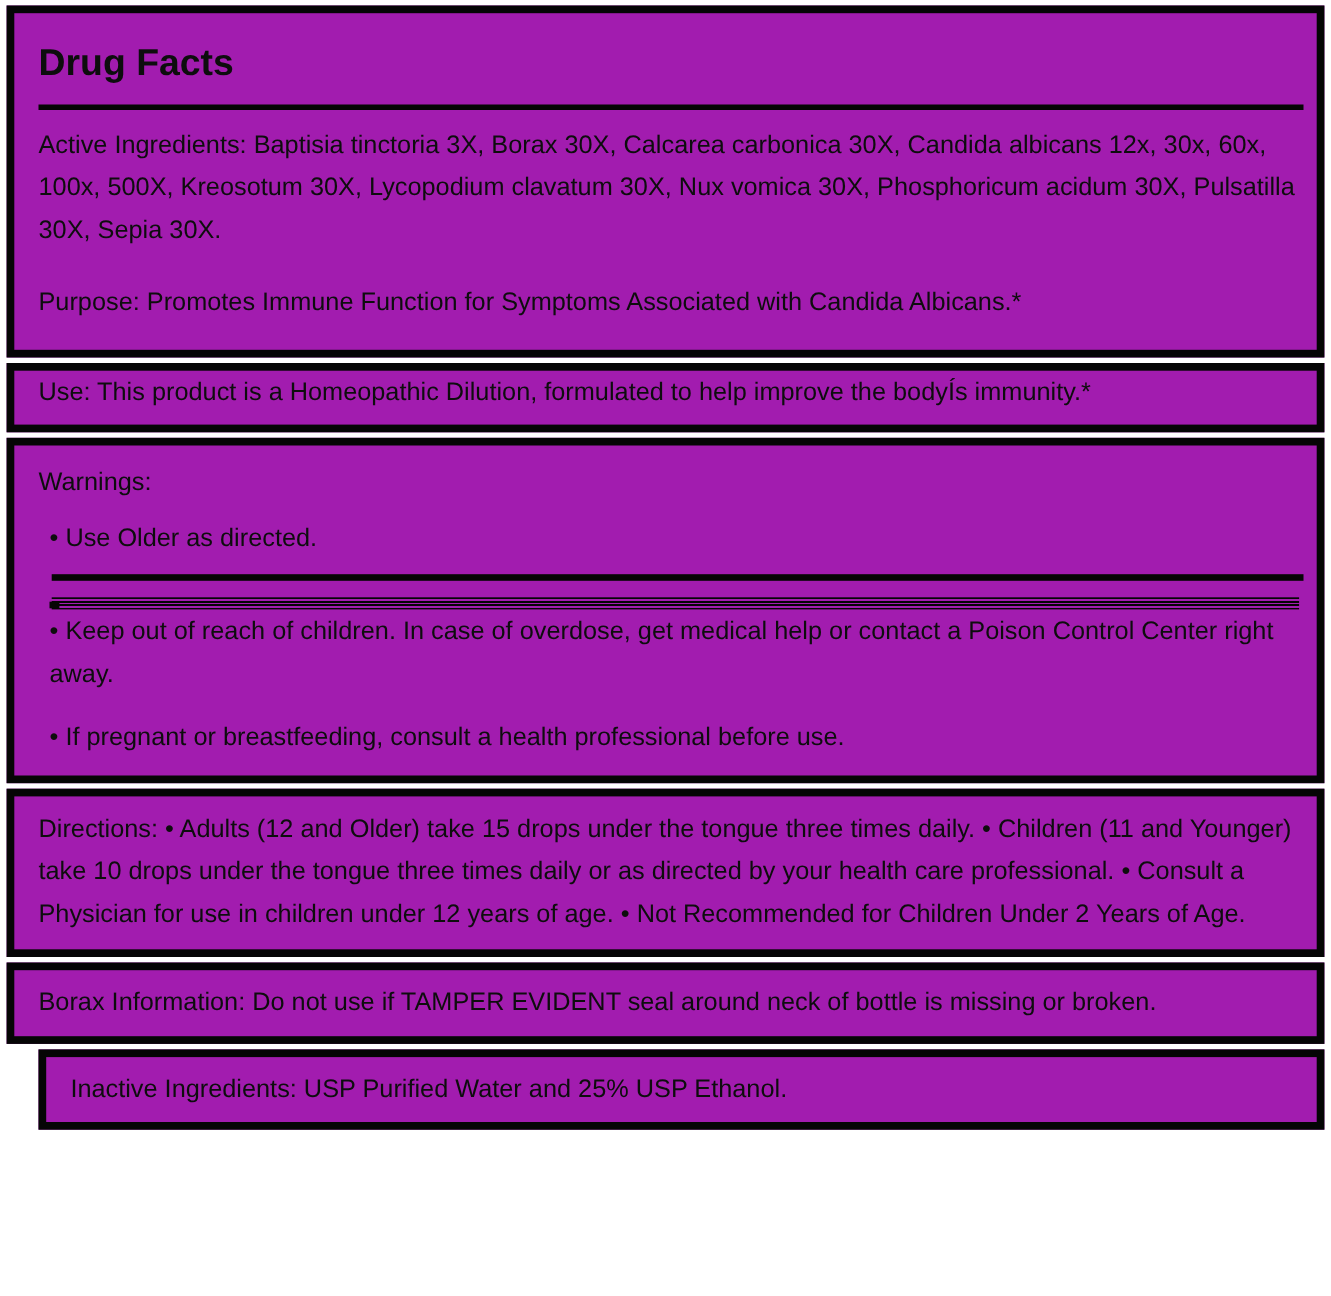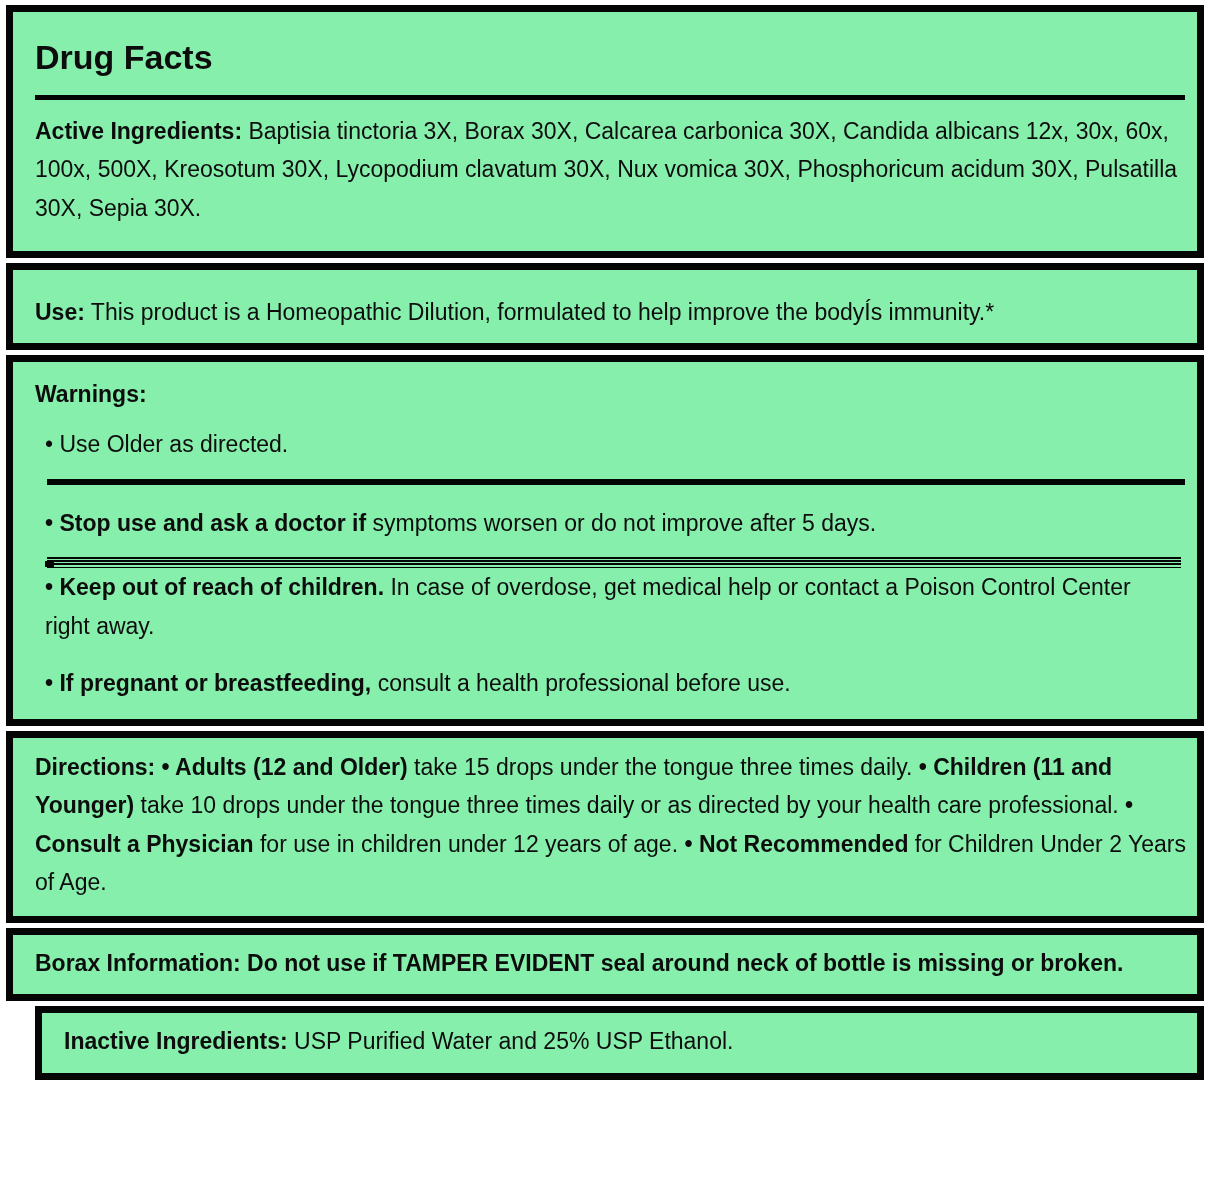--- a/index.html
+++ b/index.html
@@ -18,47 +18,47 @@
   .label {
     position: absolute;
     left: 6px;
     top: 5px;
     width: 1198px;
     box-sizing: border-box;
   }
   .box {
     box-sizing: border-box;
     border: 7px solid #050505;
-    background: #86efac;
+    background: #a21caf;
     margin-bottom: 5px;
     padding: 12px 10px 16px 16px;
     font-size: 23px;
     line-height: 38.5px;
   }
   p { margin: 0; }
-  .b { font-weight: bold; }
+  .b { font-weight: normal; }
 
   
   .box-main { padding: 18px 8px 24px 16px; }
   .title {
     font-size: 34px;
     font-weight: bold;
     line-height: 1.25;
     margin: 6px 0 0 6px;
   }
   .title-rule {
     height: 5px;
     background: #050505;
     margin: 16px 4px 12px 6px;
   }
   .para-active { margin: 6px 0 0 6px; }
   .para-purpose { margin: 28px 0 0 6px; }
 
   
-  .box-use { padding: 23px 8px 11px 22px; }
+  .box-use { padding: 0 8px 11px 22px; }
 
   
   .box-warnings { padding: 13px 22px 16px 16px; }
   .warn-heading { margin: 0 0 0 6px; }
   .bullet { margin: 12px 0 0 16px; }
   .bullet-tight { margin-top: 0; }
   .thick-rule {
     height: 6px;
     background: #050505;
     margin: 15px -10px 0 18px;
@@ -95,31 +95,31 @@
 </style>
 </head>
 <body>
 
 <div class="label">
 
   <section class="box box-main">
     <h1 class="title">Drug Facts</h1>
     <div class="title-rule"></div>
     <p class="para-active"><span class="b">Active Ingredients:</span><span> Baptisia tinctoria 3X, Borax 30X, Calcarea carbonica 30X, Candida albicans 12x, 30x, 60x, 100x, 500X, Kreosotum 30X, Lycopodium clavatum 30X, Nux vomica 30X, Phosphoricum acidum 30X, Pulsatilla 30X, Sepia 30X.</span></p>
+    <p class="para-purpose"><span class="b">Purpose:</span><span> Promotes Immune Function for Symptoms Associated with Candida Albicans.*</span></p>
   </section>
 
   <section class="box box-use">
     <p><span class="b">Use:</span><span> This product is a Homeopathic Dilution, formulated to help improve the bodyÍs immunity.*</span></p>
   </section>
 
   <section class="box box-warnings">
     <p class="b warn-heading">Warnings:</p>
     <p class="bullet">• Use Older as directed.</p>
     <div class="thick-rule"></div>
-    <p class="bullet bullet-stop"><span class="b">• Stop use and ask a doctor if</span><span> symptoms worsen or do not improve after 5 days.</span></p>
     <div class="multi-rule">
         <span class="sq"></span>
       </div>
     <p class="bullet bullet-tight"><span class="b">• Keep out of reach of children.</span><span> In case of overdose, get medical help or contact a Poison Control Center right away.</span></p>
     <p class="bullet bullet-pregnant"><span class="b">• If pregnant or breastfeeding,</span><span> consult a health professional before use.</span></p>
   </section>
 
   <section class="box box-directions">
     <p><span class="b">Directions: • Adults (12 and Older)</span><span> take 15 drops under the tongue three times daily. </span><span class="b">• Children (11 and Younger)</span><span> take 10 drops under the tongue three times daily or as directed by your health care professional. </span><span class="b">• Consult a Physician</span><span> for use in children under 12 years of age. </span><span class="b">• Not Recommended</span><span> for Children Under 2 Years of Age.</span></p>
   </section>

